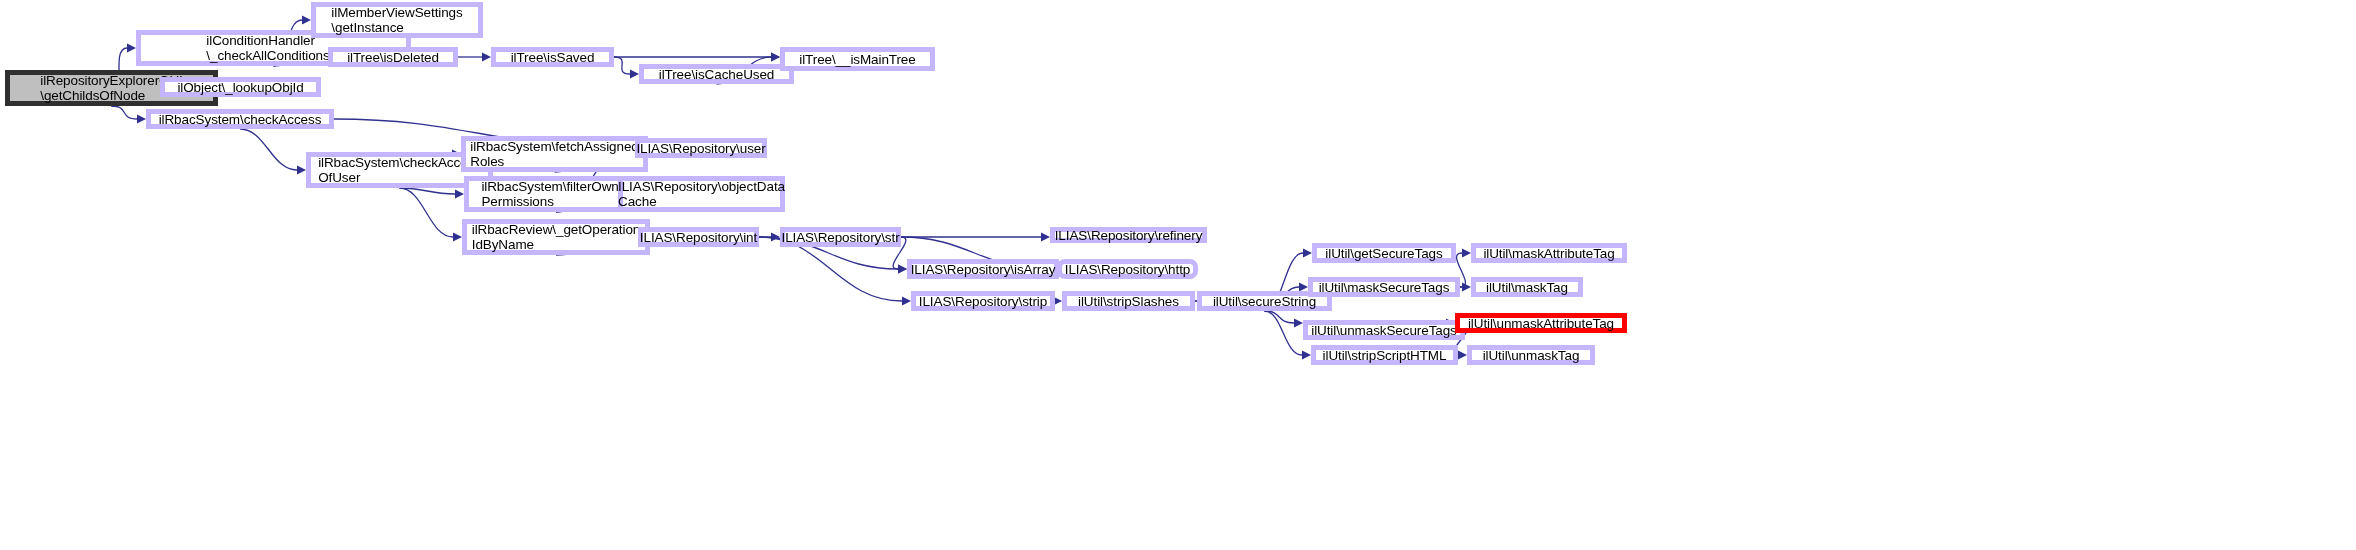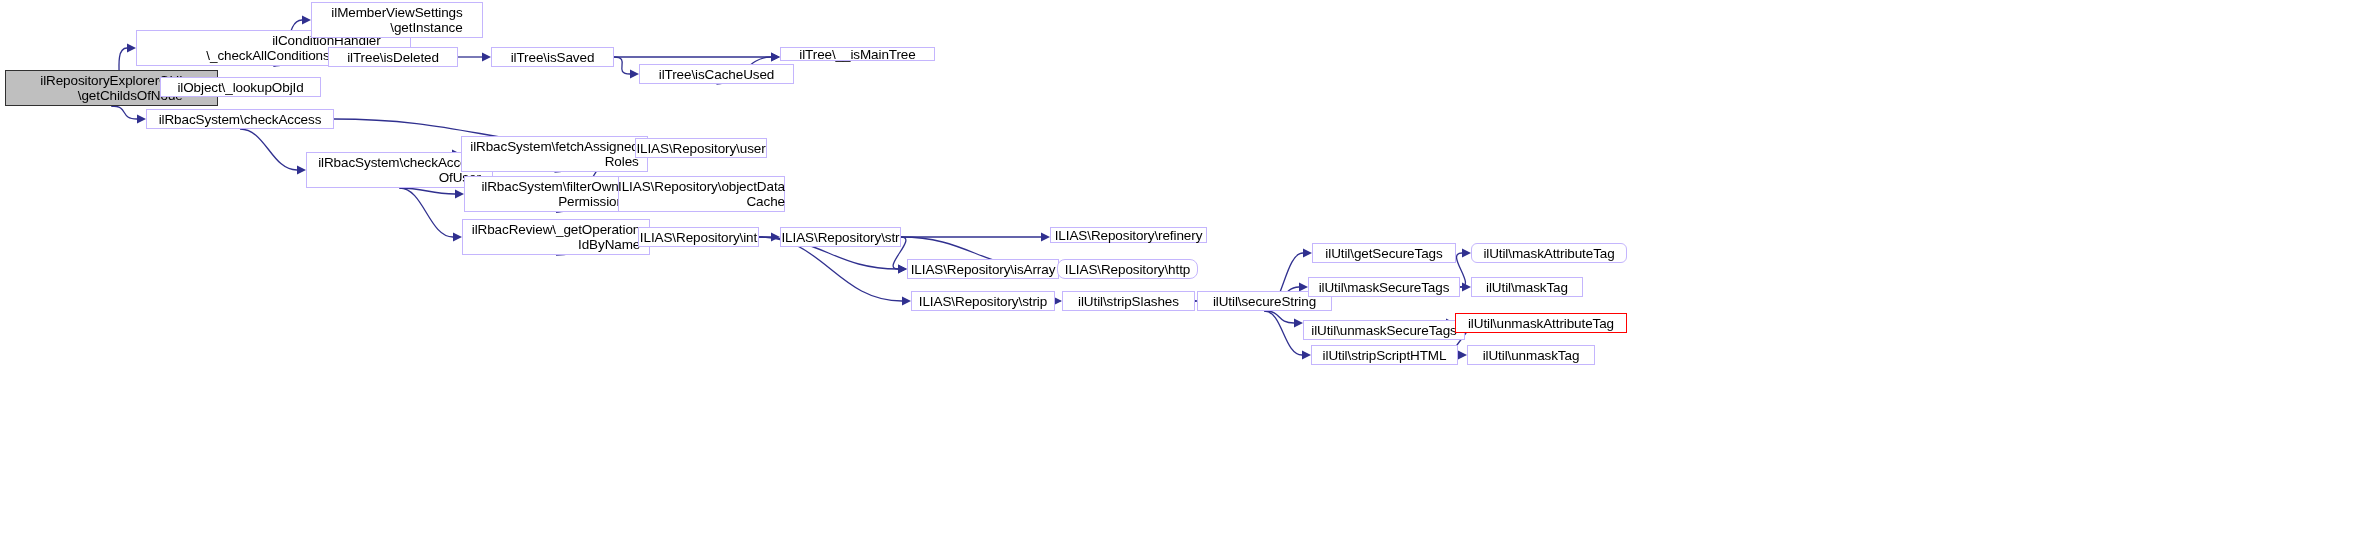--- a/index.html
+++ b/index.html
@@ -19,29 +19,29 @@
     position: absolute;
     left: 0;
     top: 0;
     width: 2356px;
     height: 550px;
     pointer-events: none;
   }
   .node {
     position: absolute;
     box-sizing: border-box;
-    border: 1px solid #c4b5fd;
+    border: 5px solid #c4b5fd;
     background: #ffffff;
     color: #000000;
     font-size: 13.5px;
     line-height: 15px;
     display: flex;
     align-items: center;
     justify-content: center;
-    text-align: right;
+    text-align: left;
     white-space: pre-line;
     letter-spacing: -0.1px;
     z-index: 2;
   }
   .node.root {
     background: #bfbfbf;
     border-color: #303030;
   }
   .node.highlight {
     border-color: #ff0000;
@@ -126,21 +126,21 @@
 \getChildsOfNode</div>
       <div class="node" style="left: 136px; top: 30px; width: 275px; height: 36px; padding-left: 40px;">ilConditionHandler
 \_checkAllConditionsOfTarget</div>
       <div class="node" style="left: 160px; top: 77px; width: 161px; height: 20px;">ilObject\_lookupObjId</div>
       <div class="node" style="left: 146px; top: 109px; width: 188px; height: 20px;">ilRbacSystem\checkAccess</div>
       <div class="node" style="left: 311px; top: 2px; width: 172px; height: 36px;">ilMemberViewSettings
 \getInstance</div>
       <div class="node" style="left: 328px; top: 47px; width: 130px; height: 20px;">ilTree\isDeleted</div>
       <div class="node" style="left: 491px; top: 47px; width: 123px; height: 20px;">ilTree\isSaved</div>
       <div class="node" style="left: 639px; top: 64px; width: 155px; height: 20px;">ilTree\isCacheUsed</div>
-      <div class="node" style="left: 780px; top: 47px; width: 155px; height: 14px;">ilTree\__isMainTree</div>
+      <div class="node" style="left: 780px; top: 47px; width: 155px; height: 24px;">ilTree\__isMainTree</div>
       <div class="node" style="left: 306px; top: 152px; width: 187px; height: 36px;">ilRbacSystem\checkAccess
 OfUser</div>
       <div class="node" style="left: 461px; top: 136px; width: 187px; height: 36px;">ilRbacSystem\fetchAssigned
 Roles</div>
       <div class="node" style="left: 464px; top: 176px; width: 184px; height: 36px;">ilRbacSystem\filterOwner
 Permissions</div>
       <div class="node" style="left: 462px; top: 219px; width: 188px; height: 36px;">ilRbacReview\_getOperation
 IdByName</div>
       <div class="node" style="left: 635px; top: 138px; width: 132px; height: 20px;">ILIAS\Repository\user</div>
       <div class="node" style="left: 618px; top: 176px; width: 167px; height: 36px;">ILIAS\Repository\objectData
@@ -150,18 +150,18 @@
       <div class="node" style="left: 907px; top: 259px; width: 152px; height: 20px;">ILIAS\Repository\isArray</div>
       <div class="node" style="left: 911px; top: 291px; width: 144px; height: 20px;">ILIAS\Repository\strip</div>
       <div class="node" style="left: 1050px; top: 227px; width: 157px; height: 16px;">ILIAS\Repository\refinery</div>
       <div class="node" style="left: 1057px; top: 259px; width: 141px; height: 20px; border-radius: 8px;">ILIAS\Repository\http</div>
       <div class="node" style="left: 1062px; top: 291px; width: 133px; height: 20px;">ilUtil\stripSlashes</div>
       <div class="node" style="left: 1197px; top: 291px; width: 135px; height: 20px;">ilUtil\secureString</div>
       <div class="node" style="left: 1312px; top: 243px; width: 144px; height: 20px;">ilUtil\getSecureTags</div>
       <div class="node" style="left: 1308px; top: 277px; width: 152px; height: 20px;">ilUtil\maskSecureTags</div>
       <div class="node" style="left: 1303px; top: 313px; width: 162px; height: 20px; margin-top: 7px;">ilUtil\unmaskSecureTags</div>
       <div class="node" style="left: 1311px; top: 345px; width: 147px; height: 20px;">ilUtil\stripScriptHTML</div>
-      <div class="node" style="left: 1471px; top: 243px; width: 156px; height: 20px; border-radius: 6px;">ilUtil\maskAttributeTag</div>
+      <div class="node" style="left: 1471px; top: 243px; width: 156px; height: 20px;">ilUtil\maskAttributeTag</div>
       <div class="node" style="left: 1471px; top: 277px; width: 112px; height: 20px;">ilUtil\maskTag</div>
       <div class="node highlight" style="left: 1455px; top: 313px; width: 172px; height: 20px;">ilUtil\unmaskAttributeTag</div>
       <div class="node" style="left: 1467px; top: 345px; width: 128px; height: 20px;">ilUtil\unmaskTag</div>
     </div>
 </div>
 
 </body></html>

